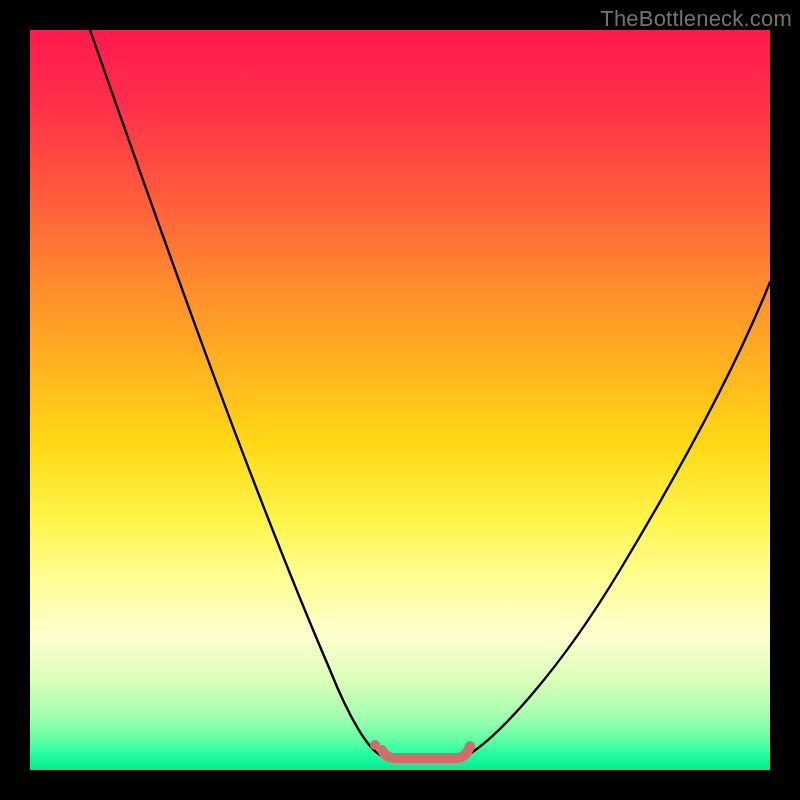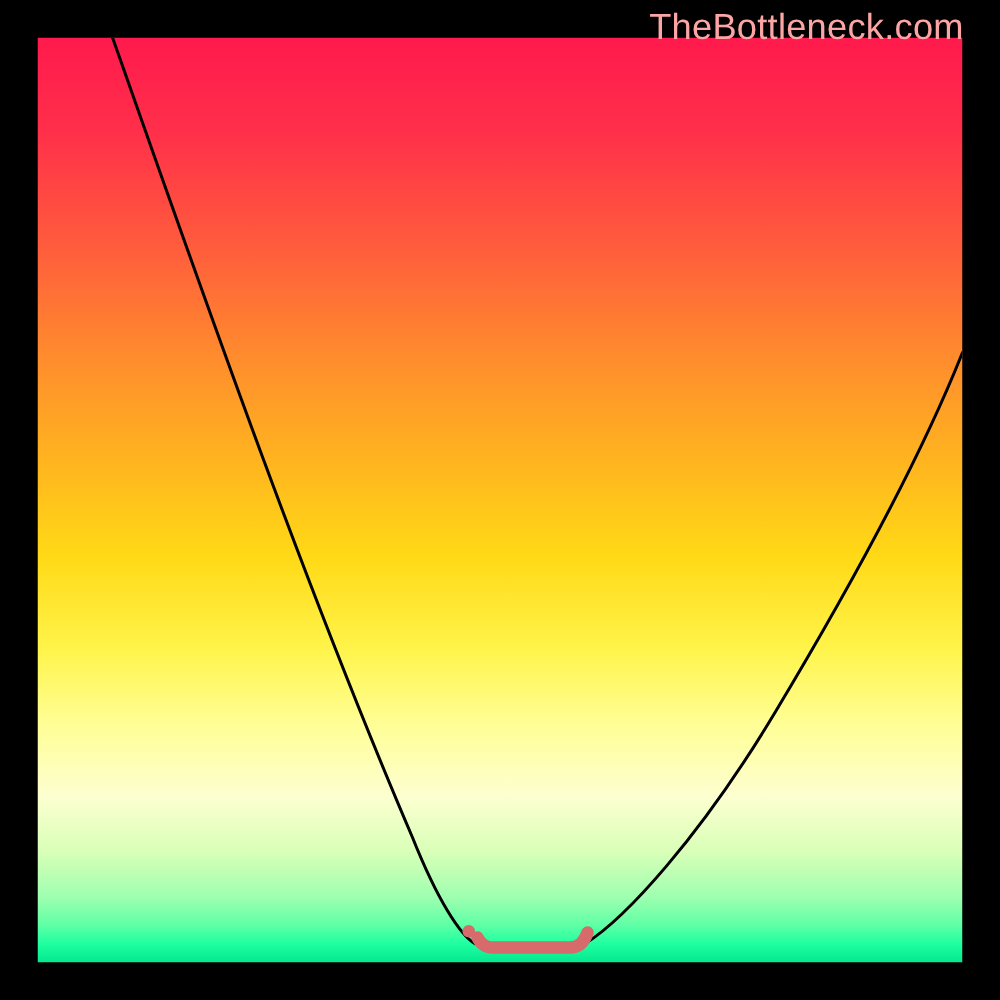--- a/index.html
+++ b/index.html
@@ -56,24 +56,24 @@
   svg.fit {
     position: absolute;
     inset: 0;
     width: 740px;
     height: 740px;
   }
   
   .watermark {
     position: absolute;
     top: 6px;
-    right: 29px;
+    right: 8px;
     font-family: Arial, Helvetica, sans-serif;
-    font-size: 29px;
-    color: #fca5a5;
+    font-size: 22px;
+    color: #737373;
     letter-spacing: 0.2px;
     user-select: none;
   }
 </style>
 </head>
 <body>
 
 <div class="frame">
 
   <div class="plot-area">

